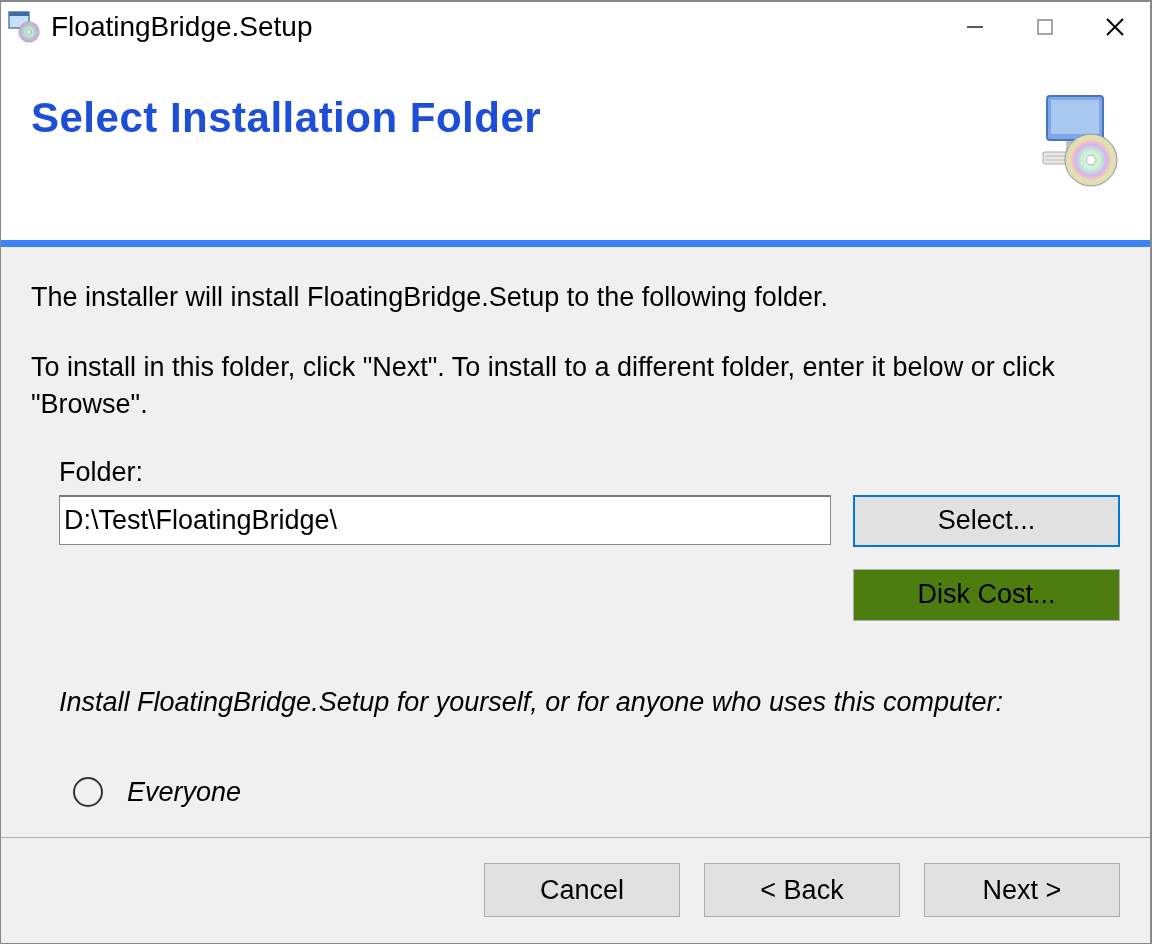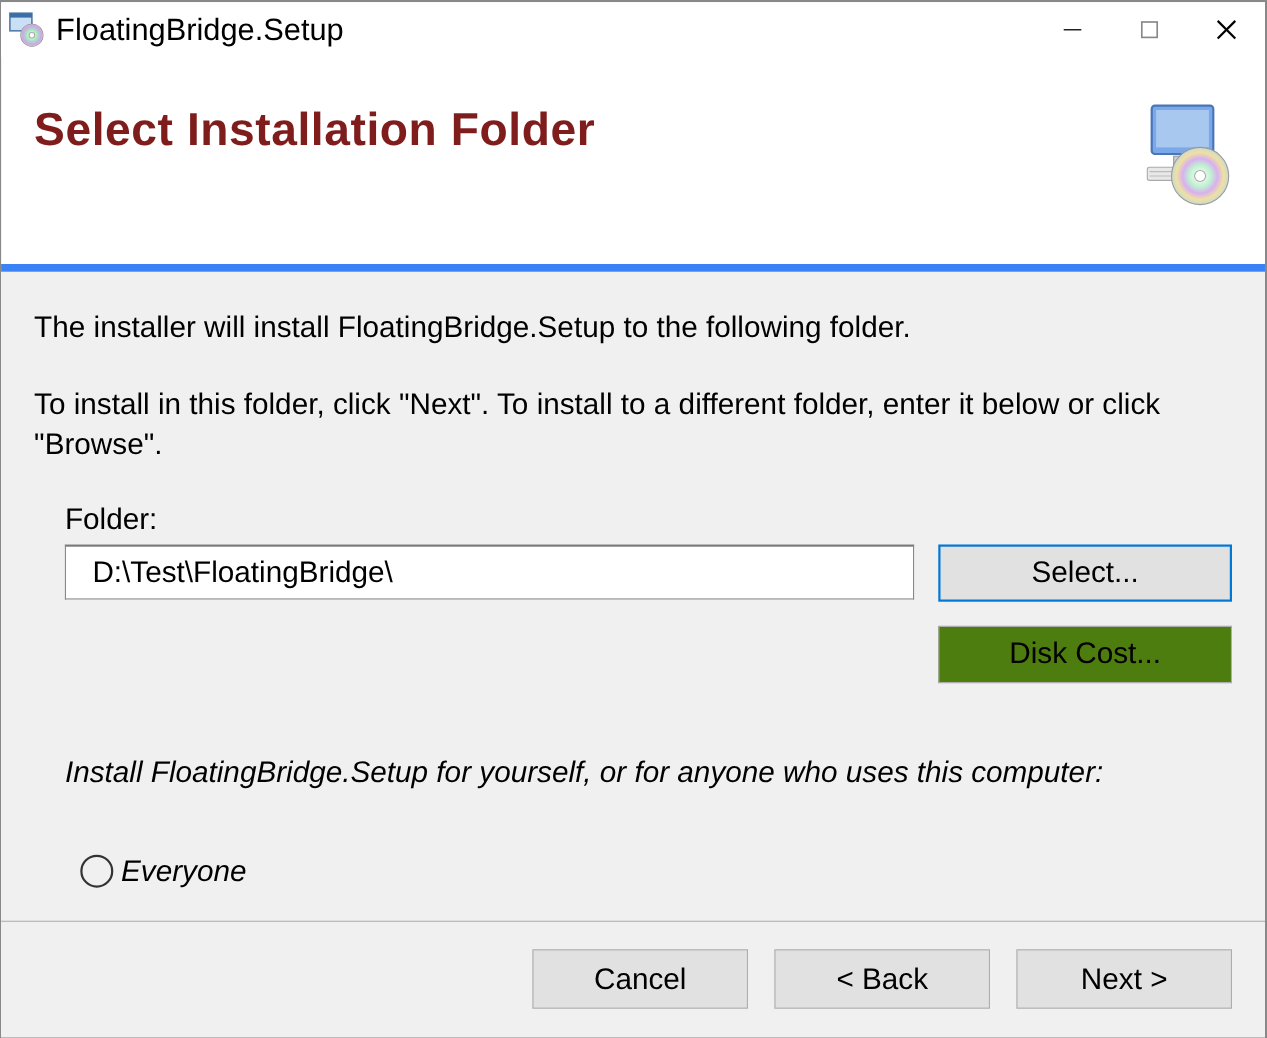--- a/index.html
+++ b/index.html
@@ -9,42 +9,42 @@
   
   .titlebar { height: 50px; display: flex; align-items: center; background: #fff; }
   .titlebar .app-icon { width: 34px; height: 34px; margin-left: 6px; margin-right: 10px; }
   .titlebar .title { font-size: 28px; color: #000; flex: 0 0 auto; }
   .titlebar .spacer { flex: 1 1 auto; }
   .titlebar .ctrl { width: 70px; height: 50px; display: flex; align-items: center; justify-content: center; }
   .titlebar .ctrl svg { pointer-events: none; }
 
   
   .header { padding: 42px 25px 52px 30px; display: flex; align-items: flex-start; }
-  .header h1 { font-size: 42px; font-weight: 700; color: #7f1d1d; letter-spacing: 0.5px; }
+  .header h1 { font-size: 42px; font-weight: 700; color: #1d4ed8; letter-spacing: 0.5px; }
   .header .hdr-spacer { flex: 1 1 auto; }
   .header .hdr-icon { width: 104px; height: 98px; margin-top: -4px; margin-right: 6px; }
 
   
   .body { flex: 1 1 auto; background: #f0f0f0; border-top: 7px solid #3b82f6; padding: 32px 30px 0 30px; display: flex; flex-direction: column; font-size: 27px; color: #000; line-height: 1.35; }
   .body .desc1 { margin-bottom: 34px; }
   .body .desc2 { margin-bottom: 32px; }
 
   .folder-section { padding-left: 28px; }
   .folder-label { font-size: 27px; margin-bottom: 4px; }
   .folder-row { display: flex; align-items: flex-start; gap: 22px; }
   .folder-input-wrap { flex: 0 0 auto; width: 772px; }
-  .folder-input { width: 100%; height: 50px; border: 1px solid #888; border-top: 2px solid #7a7a7a; font-size: 27px; padding: 4px 24px; background: #fff; font-family: inherit; }
+  .folder-input { width: 100%; height: 50px; border: 1px solid #888; border-top: 2px solid #7a7a7a; font-size: 27px; padding: 4px 4px; background: #fff; font-family: inherit; }
   .side-buttons { display: flex; flex-direction: column; gap: 22px; width: 276px; }
   .side-btn { height: 52px; font-size: 27px; background: #4d7c0f; border: 1px solid #adadad; font-family: inherit; }
   .side-btn.focused { border: 2px solid #0078d7; background: #e1e1e1; }
 
   .install-for { margin-top: 63px; padding-left: 28px; font-style: italic; }
   .install-for .prompt { margin-bottom: 54px; }
   .radios { padding-left: 14px; }
-  .radio-row { display: flex; align-items: center; gap: 7px; margin-bottom: 26px; font-size: 27px; }
+  .radio-row { display: flex; align-items: center; gap: 24px; margin-bottom: 26px; font-size: 27px; }
   .radio-row .circle { width: 30px; height: 30px; border: 2px solid #333; border-radius: 50%; display: inline-flex; align-items: center; justify-content: center; position: relative; }
   .radio-row .circle.checked::after { content: ""; width: 16px; height: 16px; background: #222; border-radius: 50%; }
 
   
   .footer { height: 108px; background: #f0f0f0; border-top: 1px solid #b0b0b0; display: flex; align-items: center; justify-content: flex-end; padding-right: 30px; gap: 24px; }
   .footer button { width: 196px; height: 54px; font-size: 27px; background: #e1e1e1; border: 1px solid #adadad; font-family: inherit; }
 </style>
 </head>
 <body>
 

